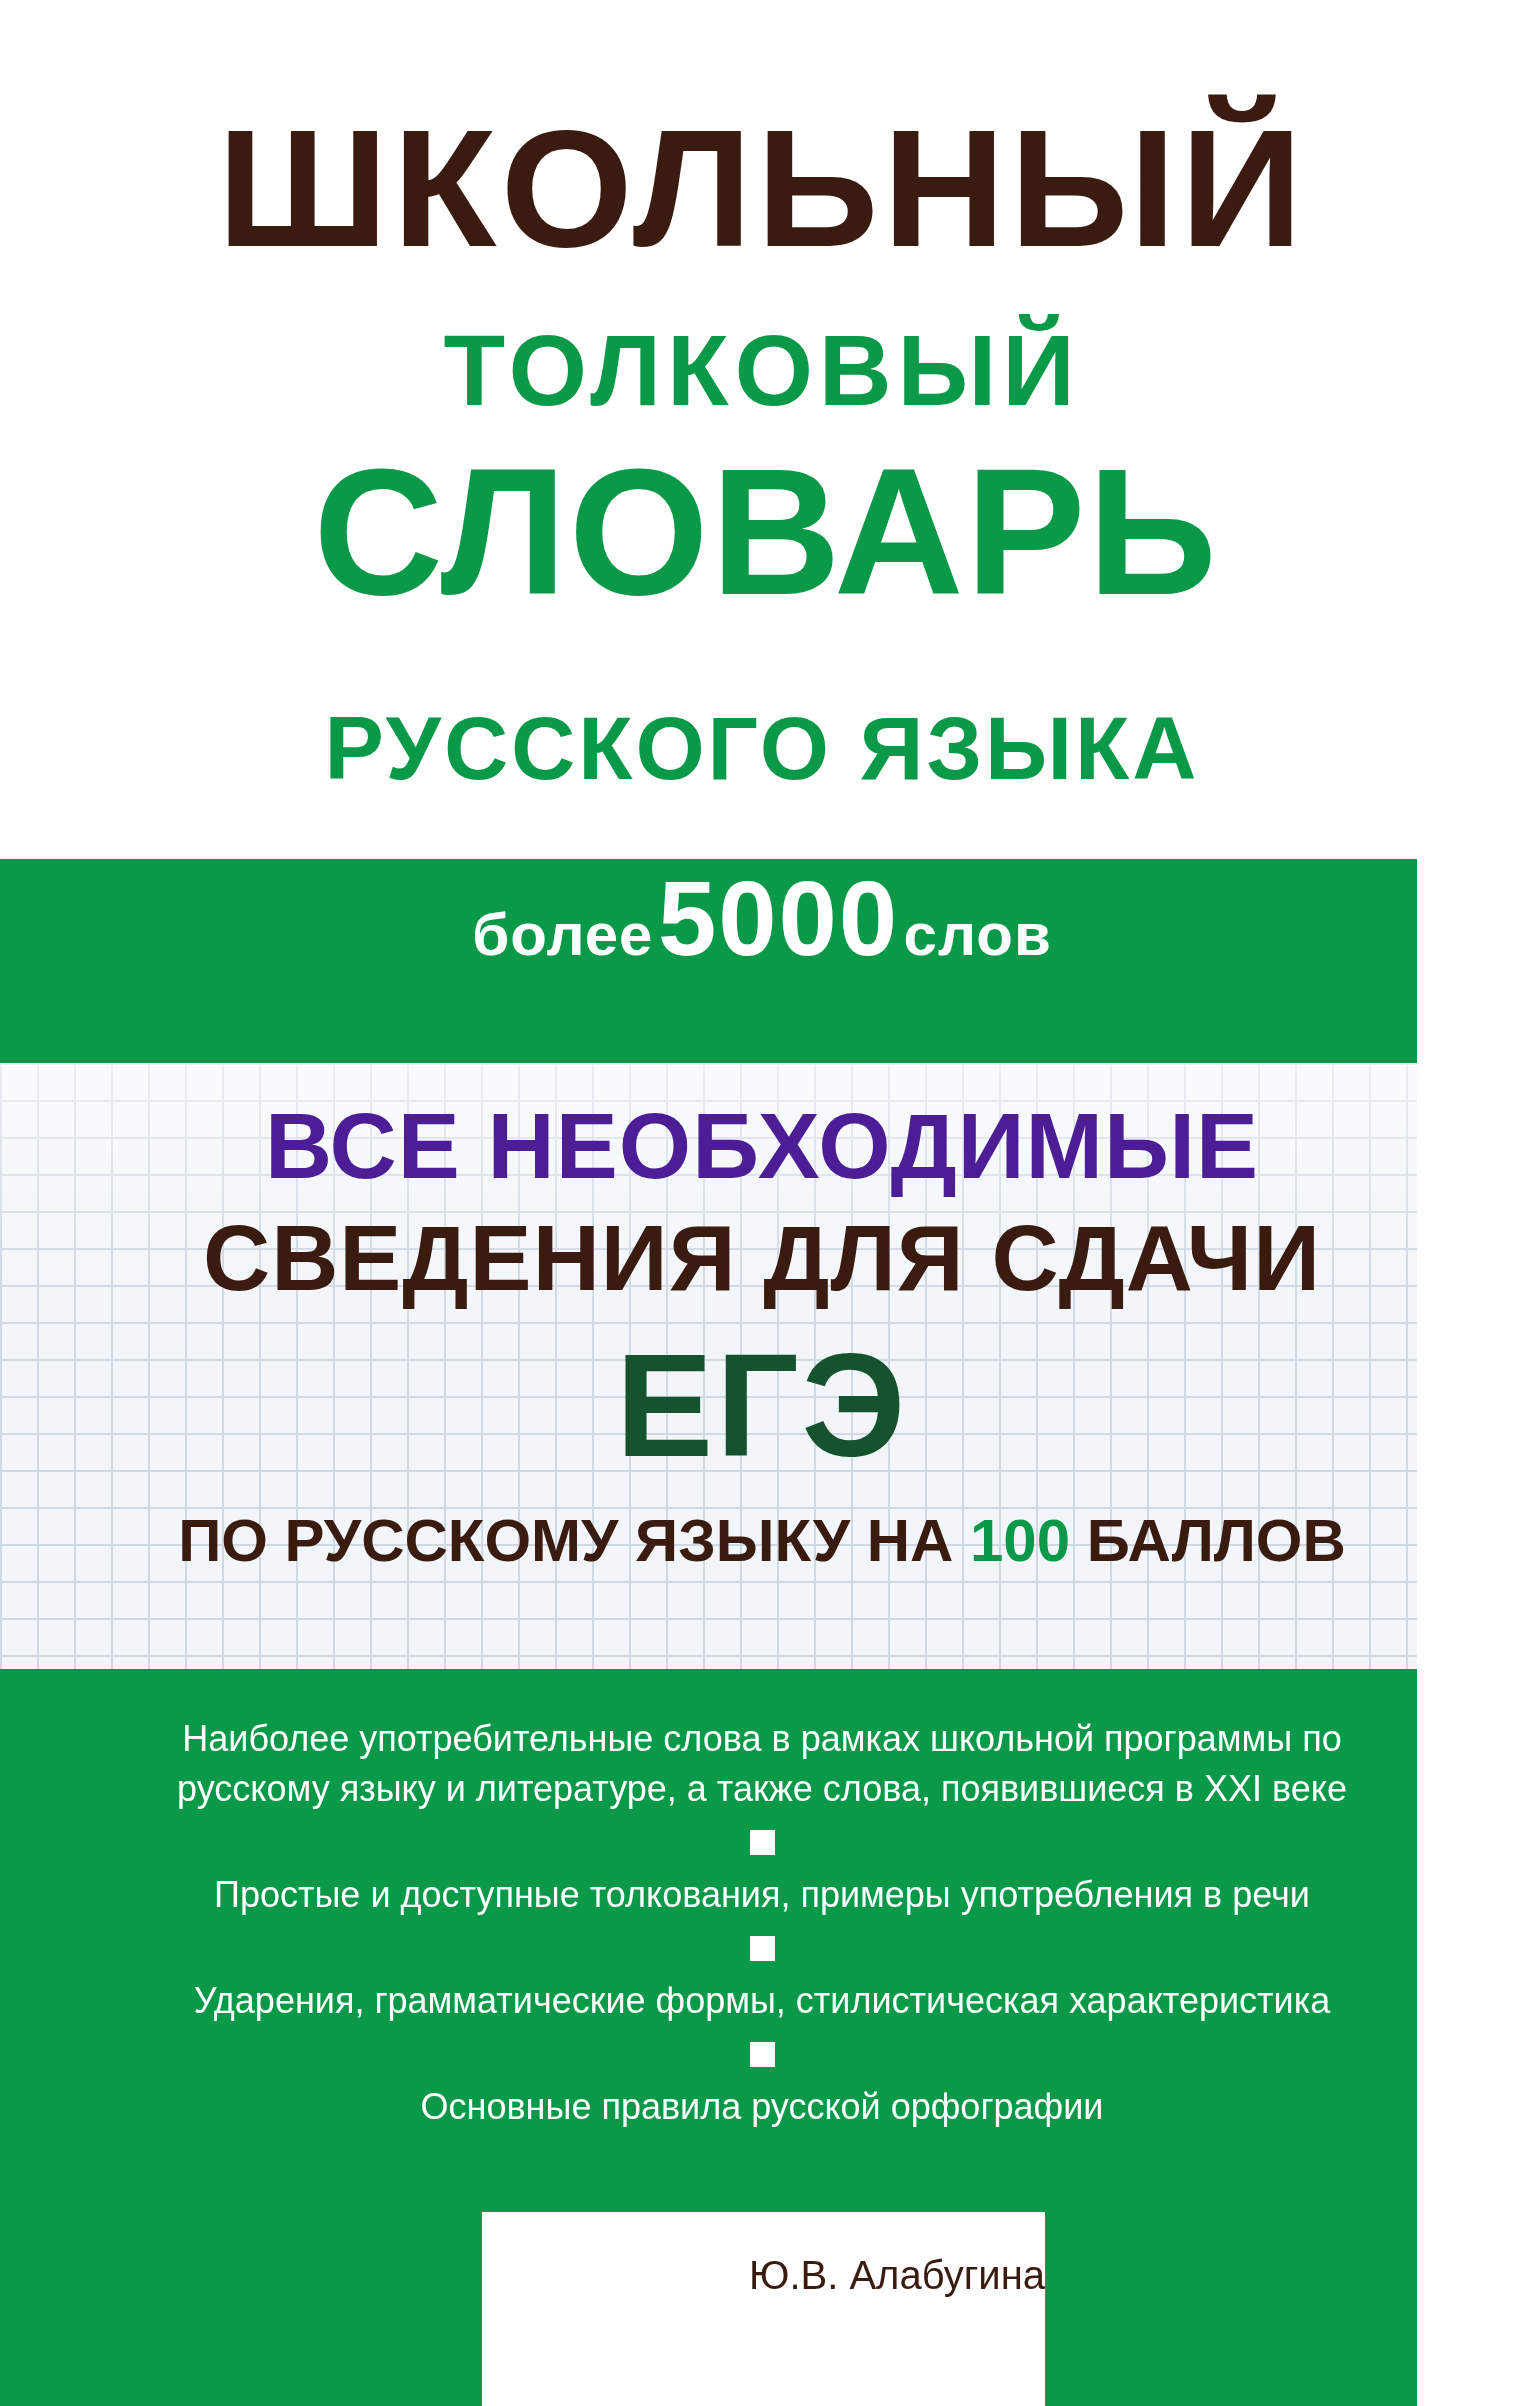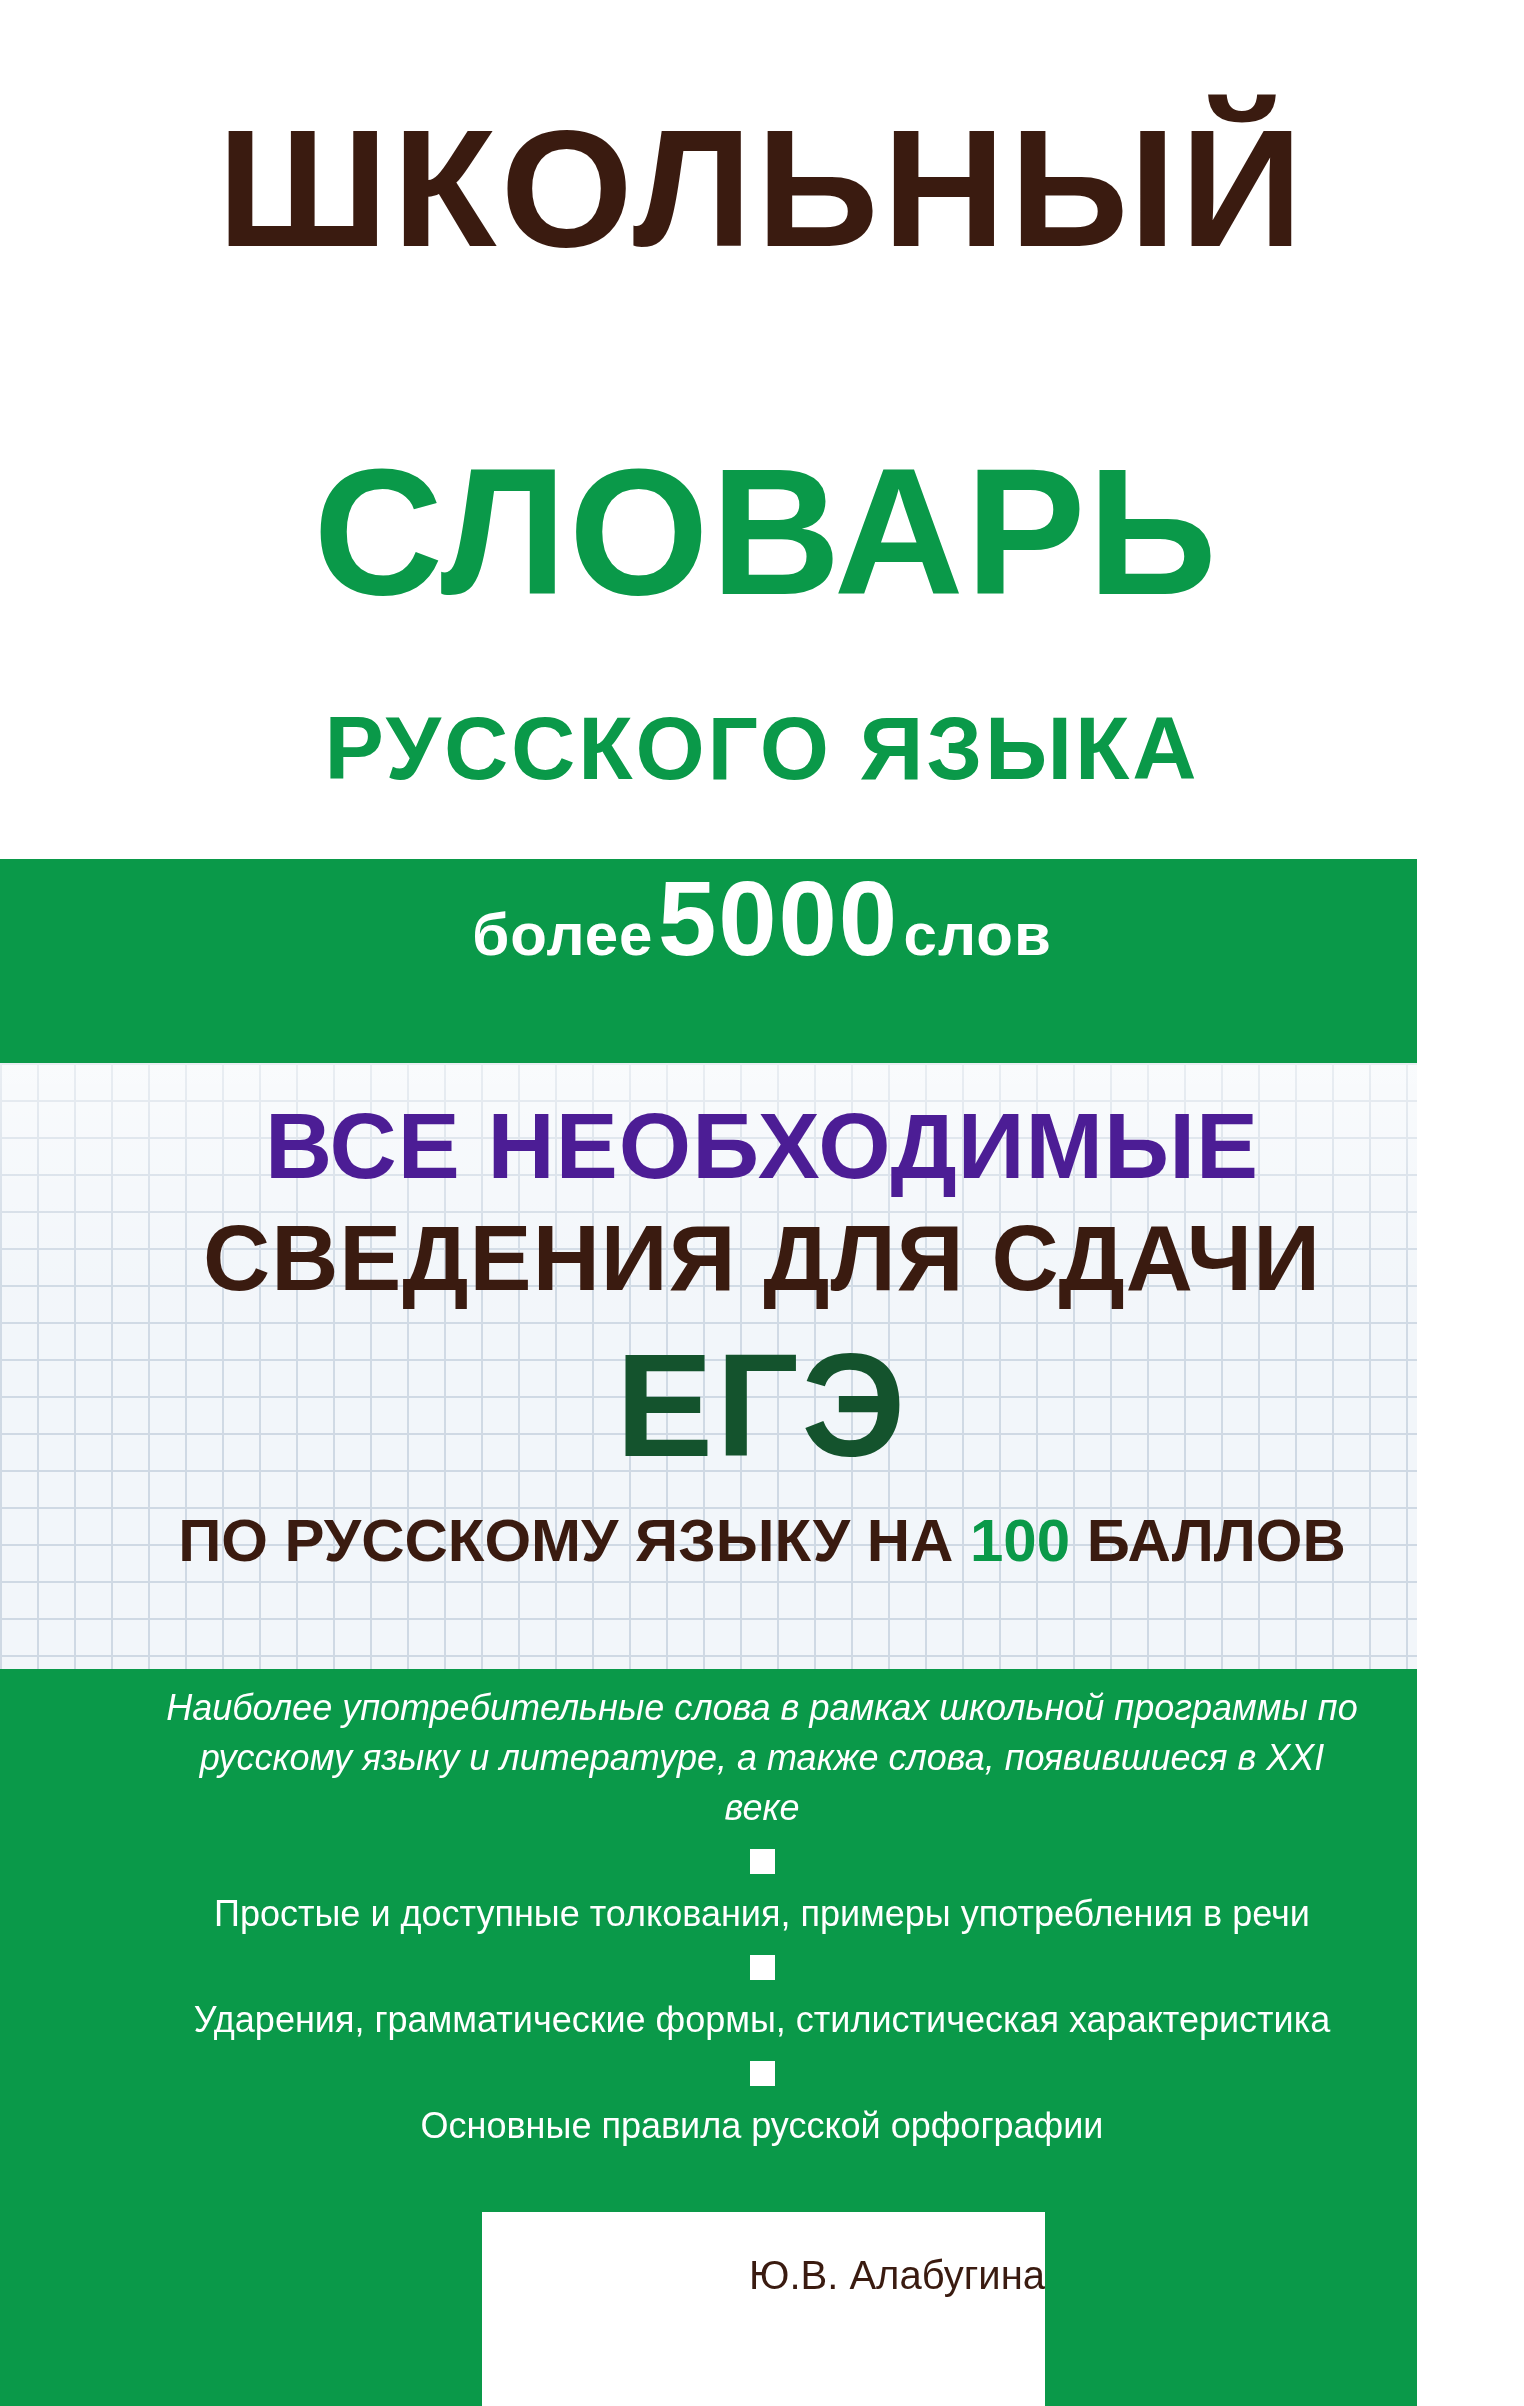--- a/index.html
+++ b/index.html
@@ -187,21 +187,21 @@
     background: #0a9949;
     color: #ffffff;
     text-align: center;
   }
   .feat {
     font-size: 36px;
     line-height: 50px;
     font-weight: normal;
     padding: 0 165px;
   }
-  .feat-1 { padding-top: 14px; font-style: italic; }
+  .feat-1 { padding-top: 45px; }
   .sep {
     width: 25px;
     height: 25px;
     background: #ffffff;
     margin: 15.5px auto;
   }
 
   
   .author-box {
     position: absolute;
@@ -221,20 +221,21 @@
     font-weight: normal;
   }
 </style>
 </head>
 <body>
 
 <div class="cover">
 
   <div class="title-block">
     <div class="t-school">ШКОЛЬНЫЙ</div>
+    <div class="t-tolk">ТОЛКОВЫЙ</div>
     <div class="t-slovar">СЛОВАРЬ</div>
     <div class="t-russ">РУССКОГО ЯЗЫКА</div>
   </div>
 
   <div class="band-words">
     <div class="inner">
       <span class="w-small">более</span>
       <span class="w-big">5000</span>
       <span class="w-small">слов</span>
     </div>

